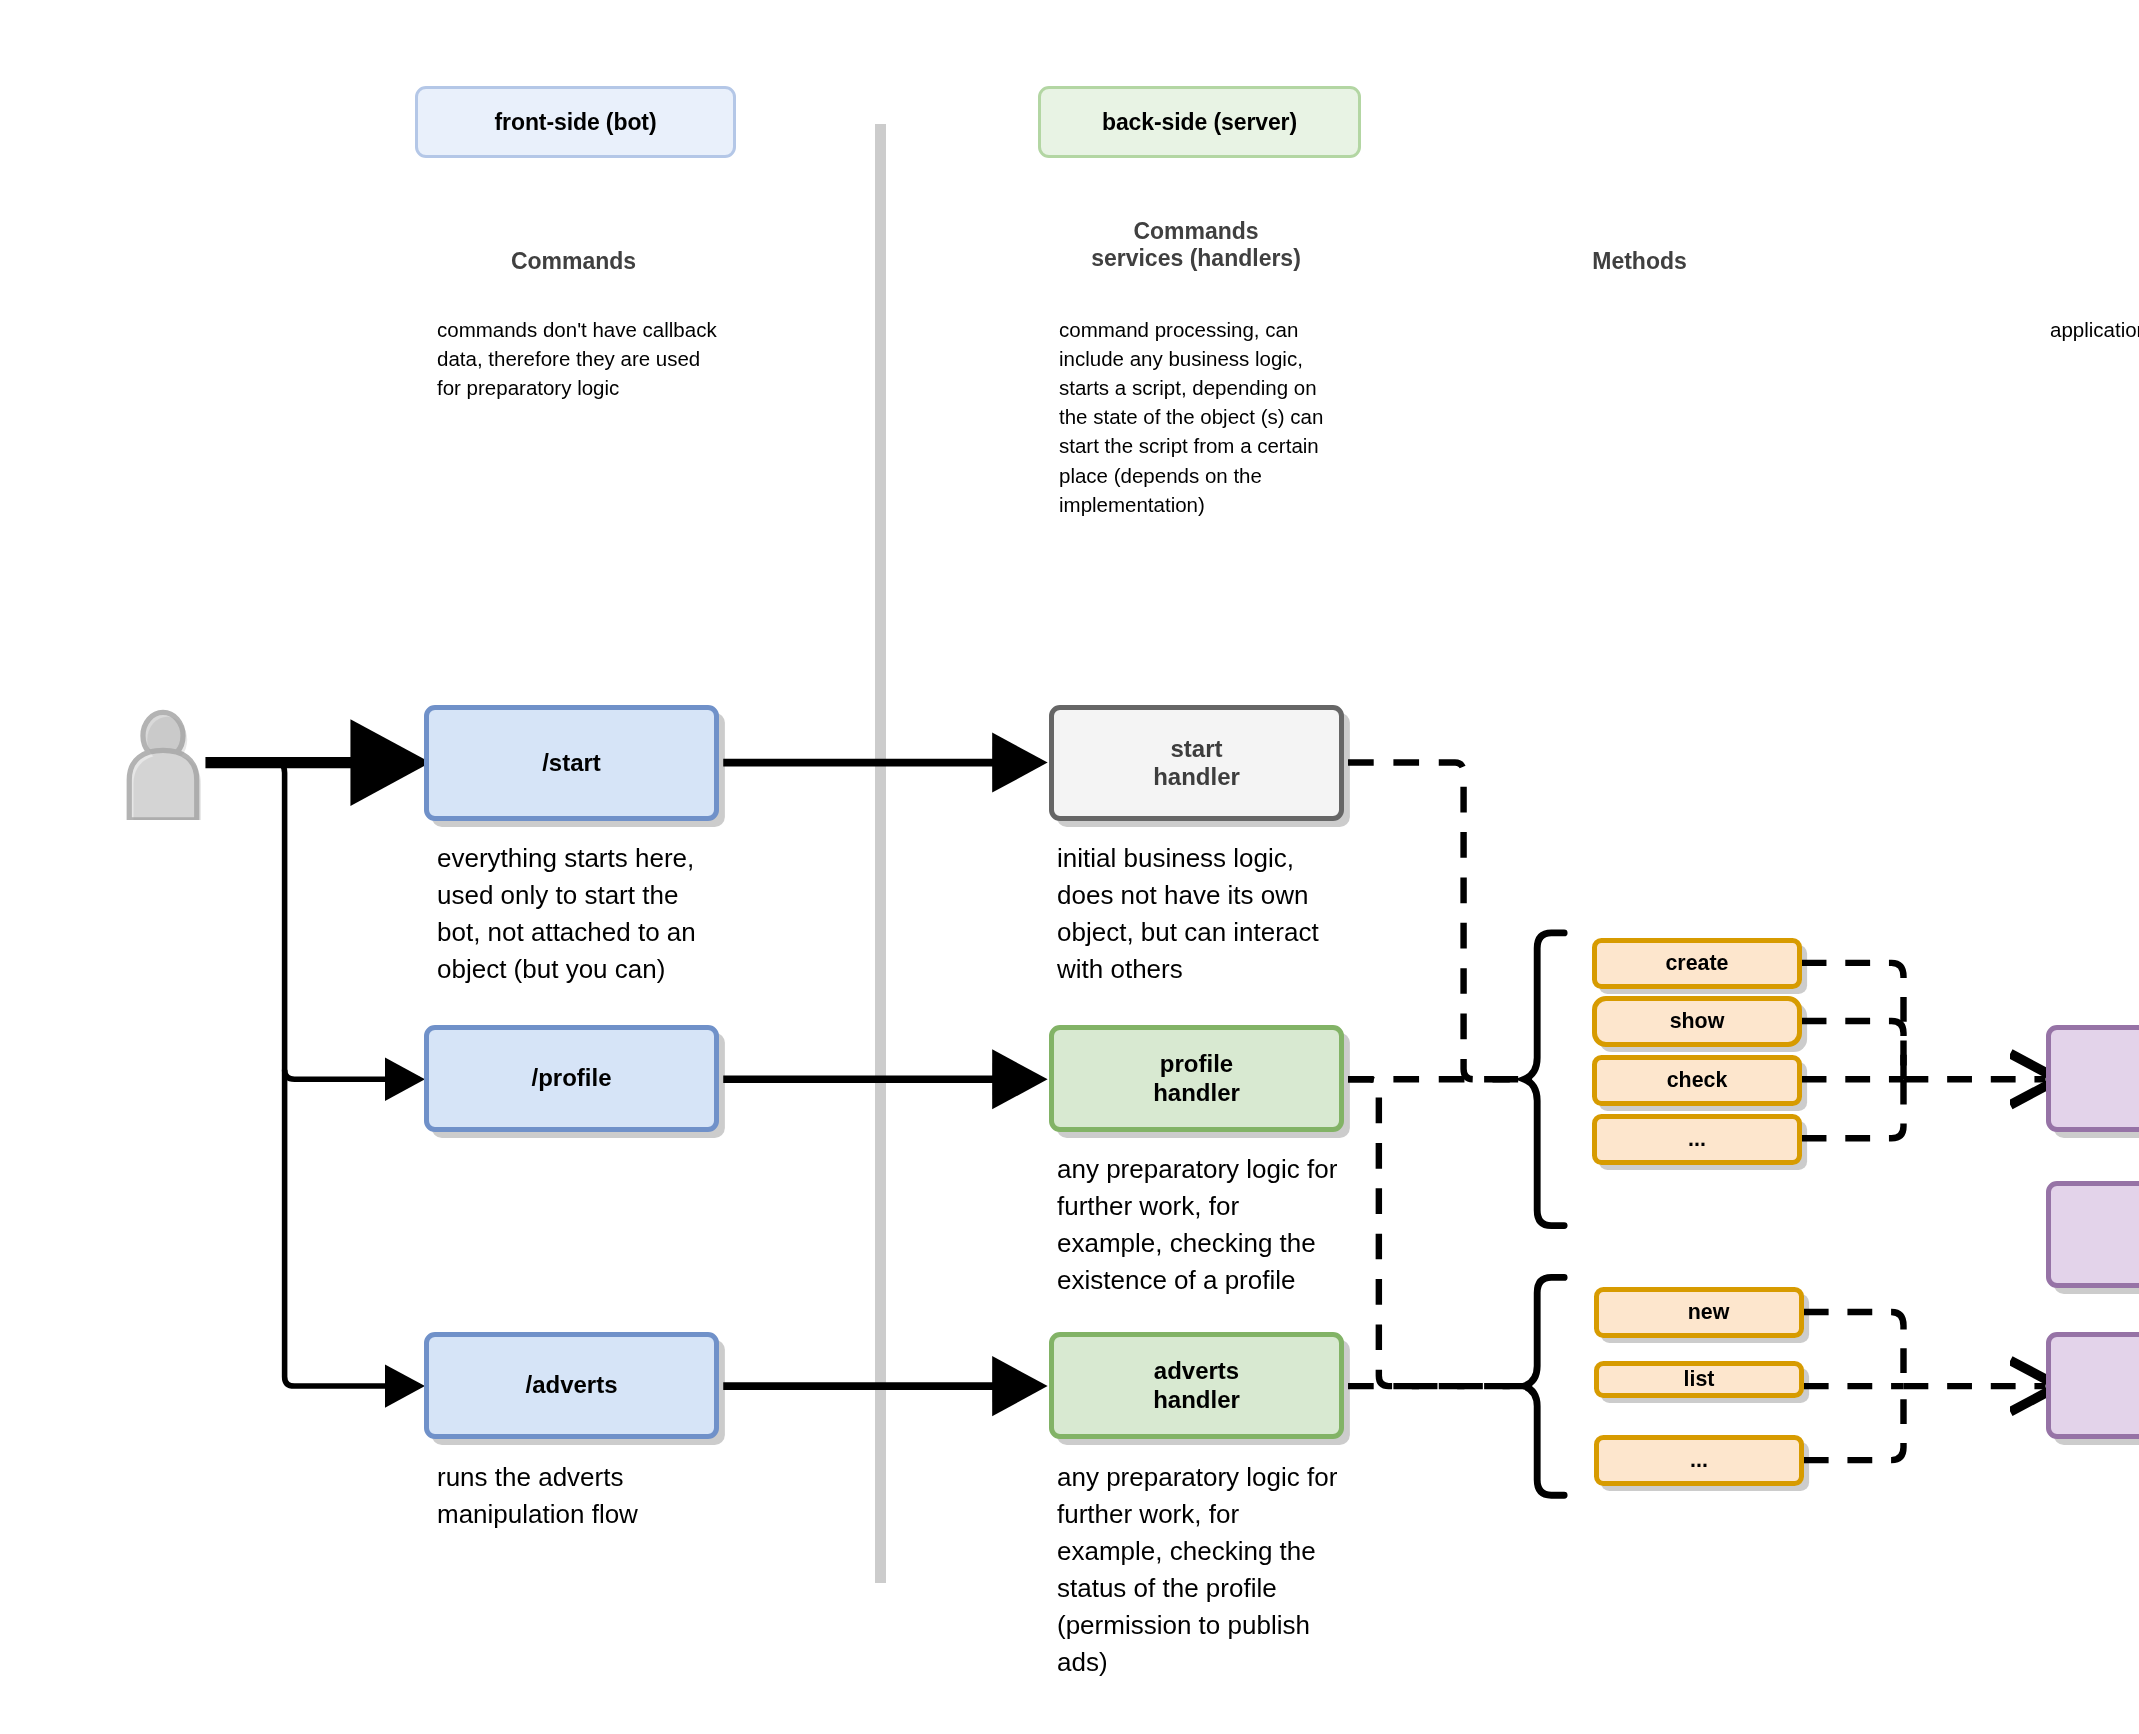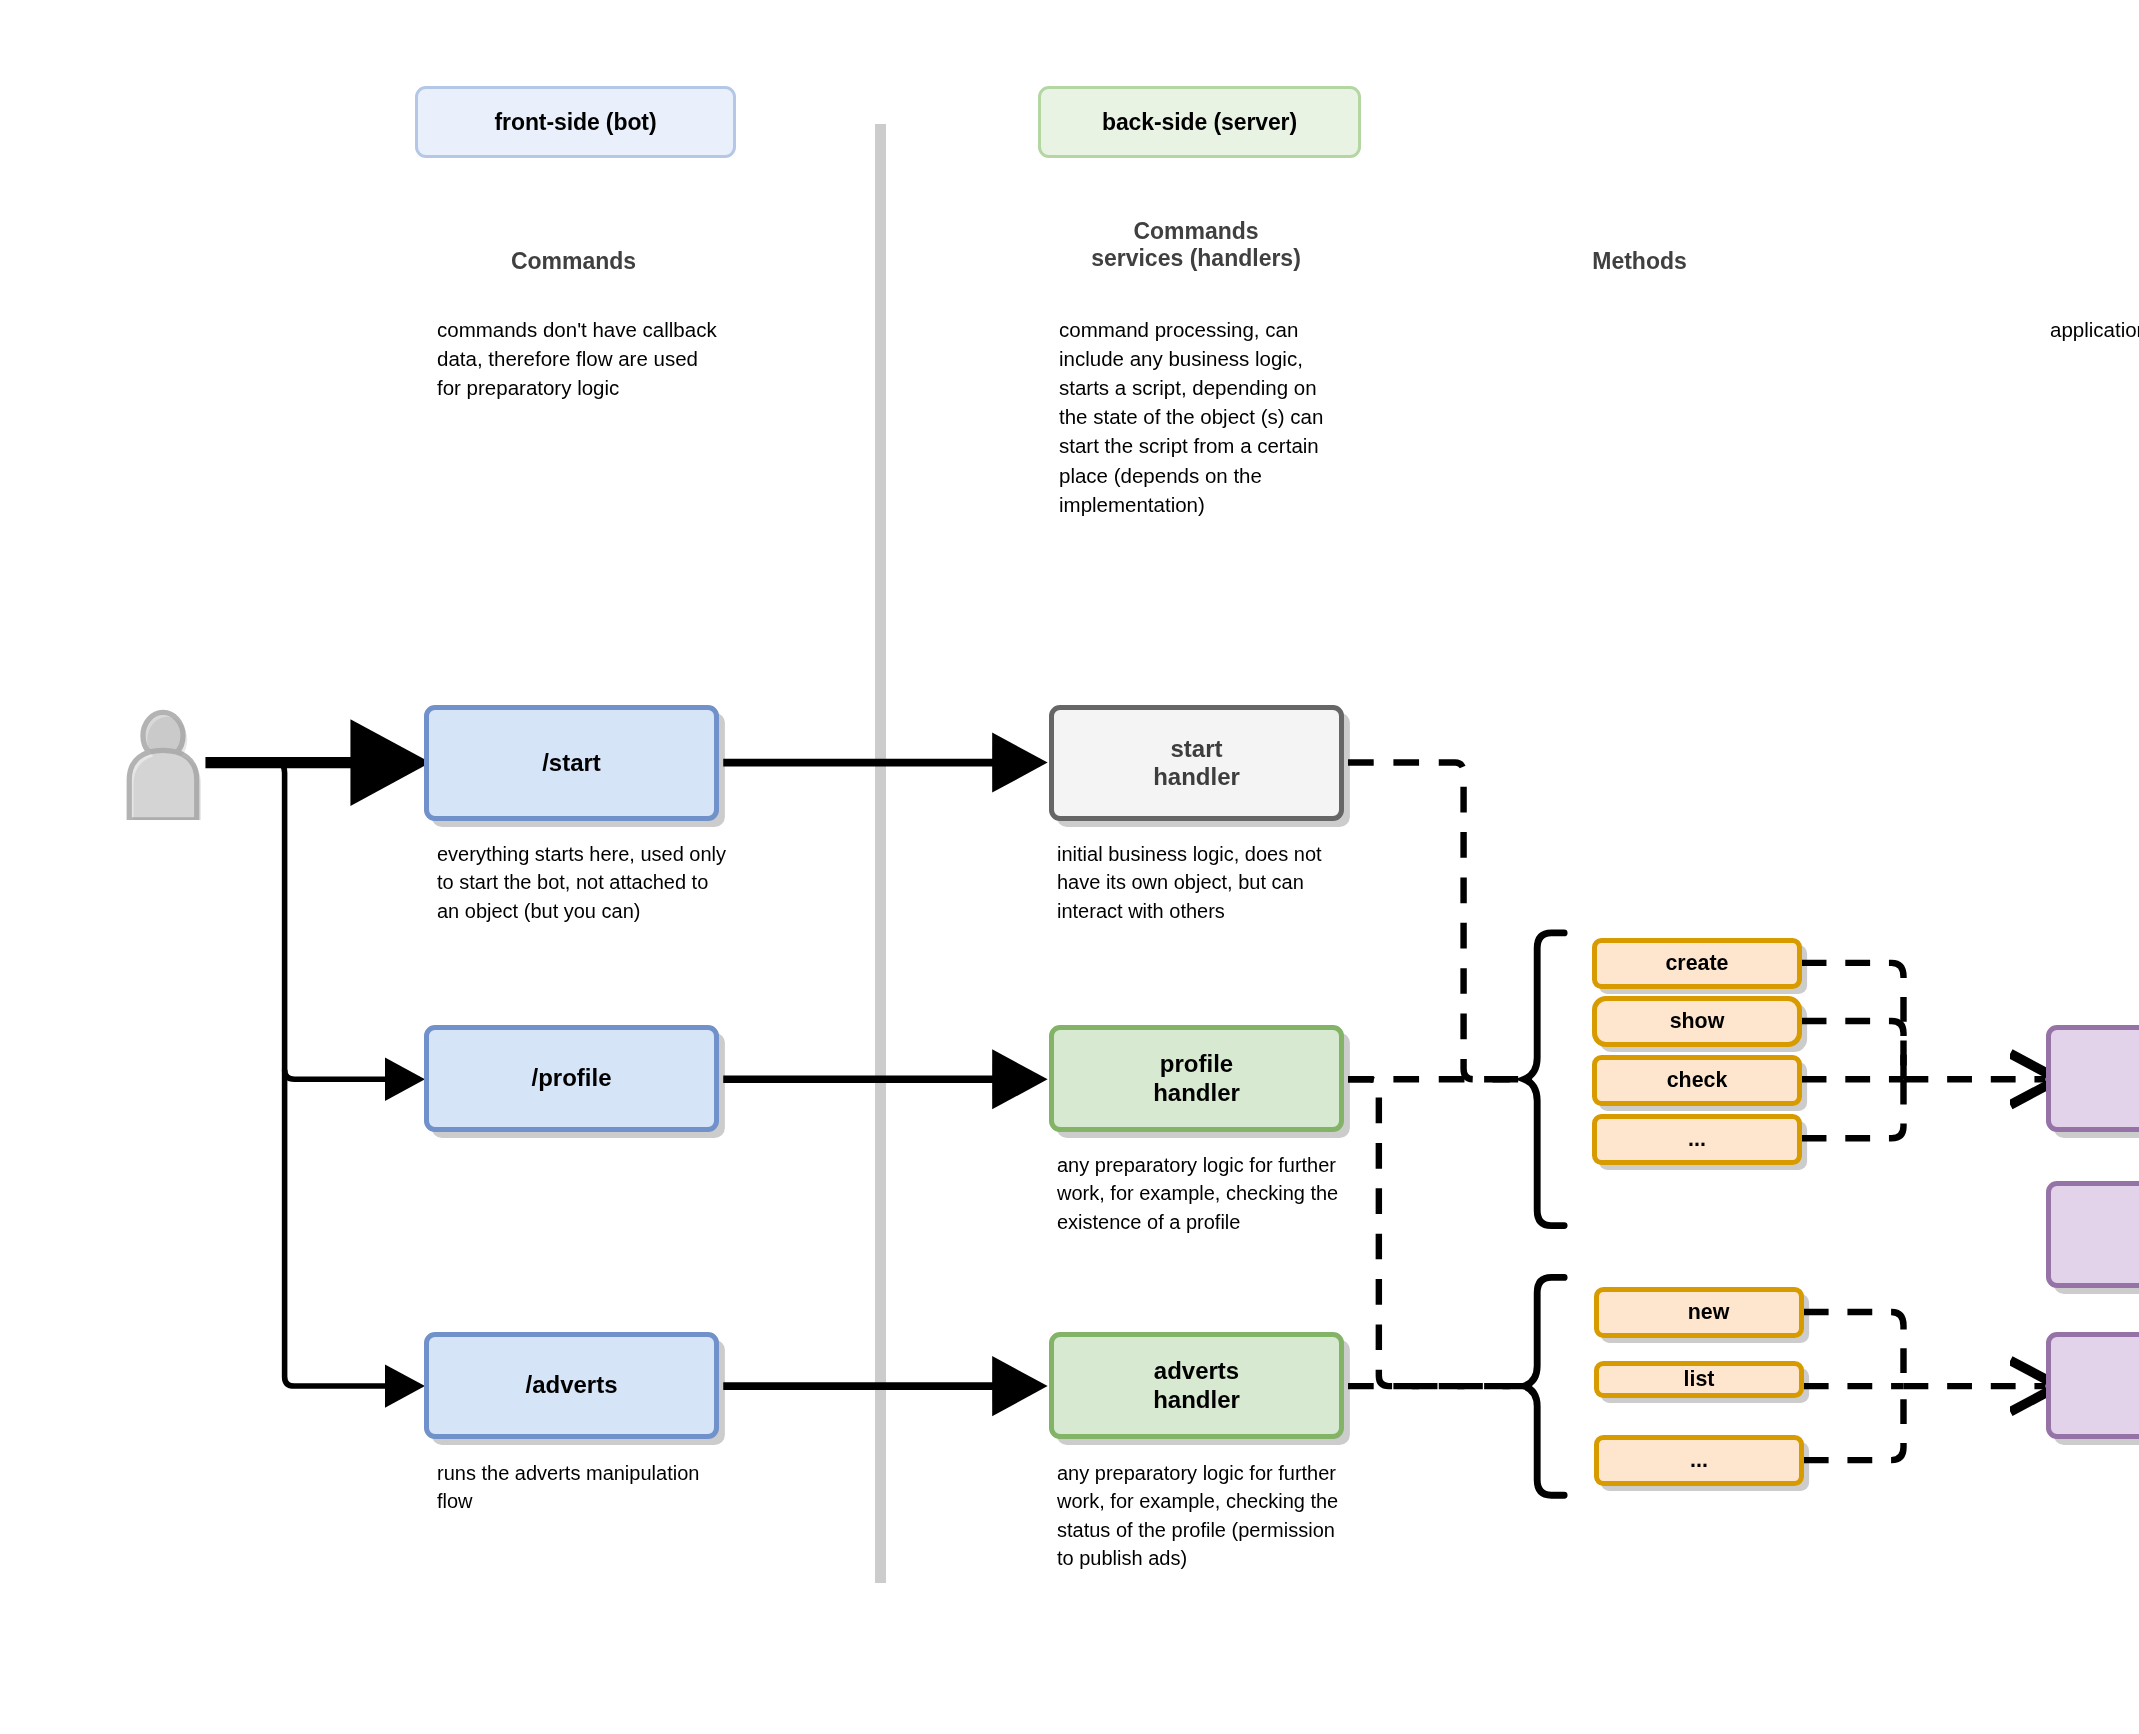--- a/index.html
+++ b/index.html
@@ -45,21 +45,21 @@
          box-shadow:6.8px 6.8px 0 -0.9px rgba(0,0,0,0.20);color:#3d3d3d;}
   .n-handler{background:#d8e9d1;border:5.6px solid #82b366;border-radius:11px;
          box-shadow:6.8px 6.8px 0 -0.9px rgba(0,0,0,0.20);}
   .n-method{background:#fde6cd;border:5.6px solid #d79b00;border-radius:9.4px;
          box-shadow:6px 6px 0 -0.9px rgba(0,0,0,0.20);font-size:21.4px;}
   .n-object{background:#e3d3ea;border:5.6px solid #9673a6;border-radius:11px;
          box-shadow:6.8px 6.8px 0 -0.9px rgba(0,0,0,0.20);}
 
   
   .node-desc{
-    position:absolute;color:#000;font-size:20px;line-height:1.42;text-align:left;
+    position:absolute;color:#000;font-size:26px;line-height:1.42;text-align:left;
   }
 
   
   .actor{position:absolute;}
 </style>
 </head>
 <body>
 
 <div id="stage">
 
@@ -120,21 +120,21 @@
   <div class="lane-pill lane-back" style="left:1038px;top:86px;width:317px;height:66px;">
     <span>back-side (server)</span>
   </div>
   <div class="lane-pill lane-front" style="left:415px;top:86px;width:315px;height:66px;">
     <span>front-side (bot)</span>
   </div>
 
   <div class="col-title" style="left:411px;top:248px;width:325px;">
     <span>Commands</span>
   </div>
-  <div class="col-desc" style="left:437px;top:315px;width:282px;">commands don't have callback data, therefore flow are used for preparatory logic</div>
+  <div class="col-desc" style="left:437px;top:315px;width:282px;">commands don't have callback data, therefore they are used for preparatory logic</div>
 
   <div class="col-title" style="left:1027px;top:218px;width:338px;white-space:pre-line;">Commands
 services (handlers)</div>
   <div class="col-desc" style="left:1059px;top:315px;width:274px;">command processing, can include any business logic, starts a script, depending on the state of the object (s) can start the script from a certain place (depends on the implementation)</div>
 
   <div class="col-title" style="left:1477px;top:248px;width:325px;">Methods</div>
 
   <div class="col-title" style="left:2050px;top:218px;width:325px;white-space:pre-line;">Objects
 (models)</div>
   <div class="col-desc" style="left:2050px;top:315px;width:265px;">application business entity</div>

